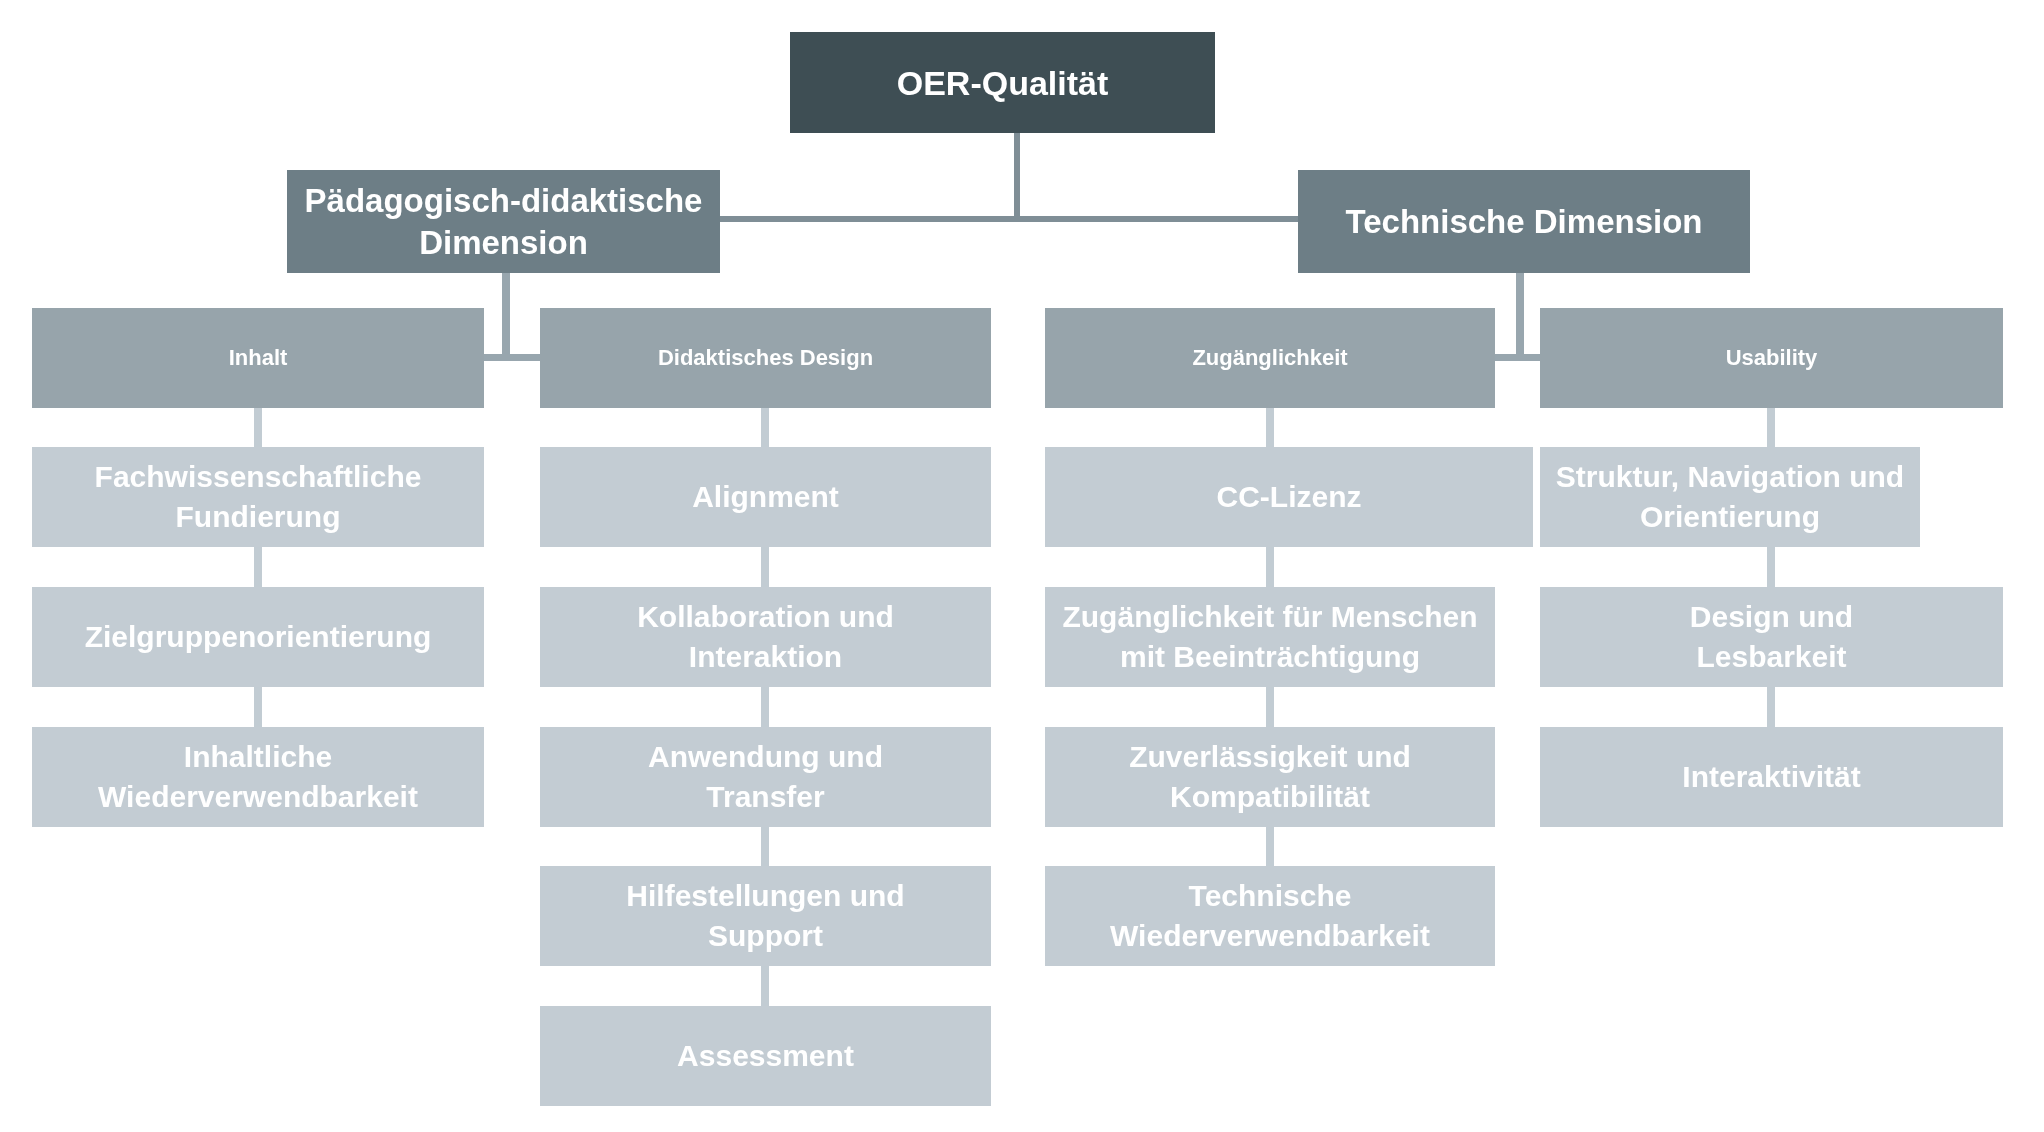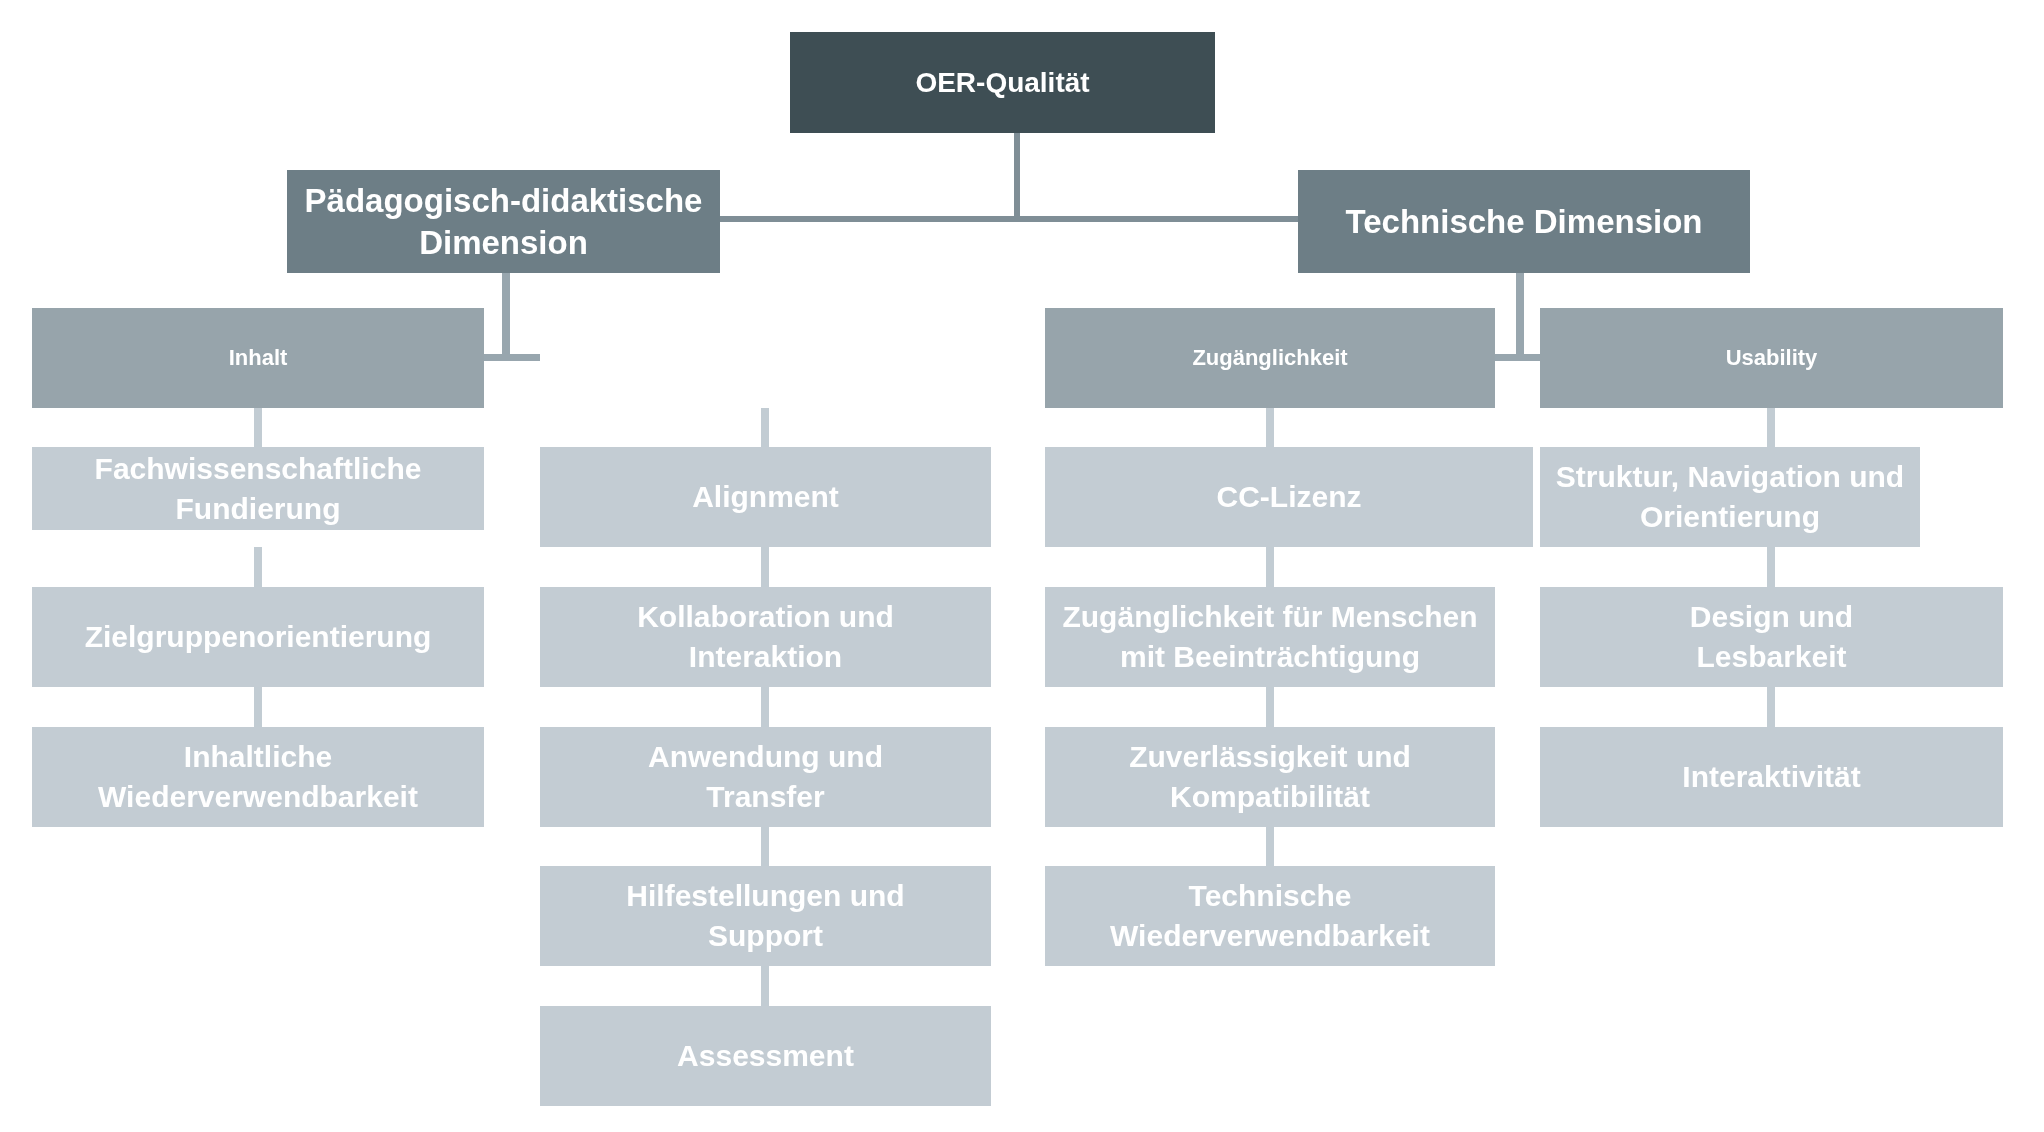--- a/index.html
+++ b/index.html
@@ -18,21 +18,21 @@
   .box {
     position: absolute;
     display: flex;
     align-items: center;
     justify-content: center;
     text-align: center;
     color: var(--text, #ffffff);
     font-weight: bold;
     white-space: pre-line;
   }
-  .lvl1 { background: var(--root-box); font-size: 28px; line-height: 42px; }
+  .lvl1 { background: var(--root-box); font-size: 34px; line-height: 42px; }
   .lvl2 { background: var(--dimension-box); font-size: 33px; line-height: 42px; }
   .lvl3 { background: var(--category-box); font-size: 22px; line-height: 42px; }
   .lvl4 { background: var(--item-box); font-size: 30px; line-height: 40px; }
   .line { position: absolute; }
   .line.dark  { background: var(--line-dark); }
   .line.mid   { background: var(--line-mid); }
   .line.light { background: var(--line-light); }
 </style>
 </head>
 <body>
@@ -66,24 +66,25 @@
   <div class="line light" style="left:1767px; top:547px; width:8px; height:40px"></div>
   <div class="line light" style="left:1767px; top:687px; width:8px; height:40px"></div>
 
   <div class="box lvl1" style="left:790px; top:32px; width:425px; height:101px">OER-Qualität</div>
 
   <div class="box lvl2" style="left:287px; top:170px; width:433px; height:103px">Pädagogisch-didaktische
 Dimension</div>
   <div class="box lvl2" style="left:1298px; top:170px; width:452px; height:103px">Technische Dimension</div>
 
   <div class="box lvl3" style="left:32px; top:308px; width:452px; height:100px">Inhalt</div>
+  <div class="box lvl3" style="left:540px; top:308px; width:451px; height:100px">Didaktisches Design</div>
   <div class="box lvl3" style="left:1045px; top:308px; width:450px; height:100px">Zugänglichkeit</div>
   <div class="box lvl3" style="left:1540px; top:308px; width:463px; height:100px">Usability</div>
 
-  <div class="box lvl4" style="left:32px; top:447px; width:452px; height:83px">Fachwissenschaftliche
+  <div class="box lvl4" style="left:32px; top:447px; width:452px; height:100px">Fachwissenschaftliche
 Fundierung</div>
   <div class="box lvl4" style="left:32px; top:587px; width:452px; height:100px">Zielgruppenorientierung</div>
   <div class="box lvl4" style="left:32px; top:727px; width:452px; height:100px">Inhaltliche
 Wiederverwendbarkeit</div>
 
   <div class="box lvl4" style="left:540px; top:447px; width:451px; height:100px">Alignment</div>
   <div class="box lvl4" style="left:540px; top:727px; width:451px; height:100px">Anwendung und
 Transfer</div>
   <div class="box lvl4" style="left:540px; top:587px; width:451px; height:100px">Kollaboration und
 Interaktion</div>

